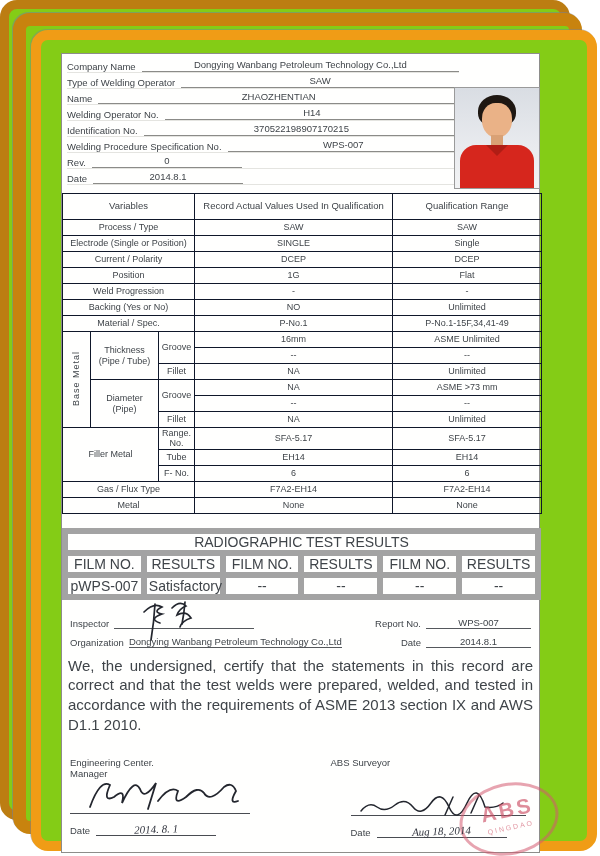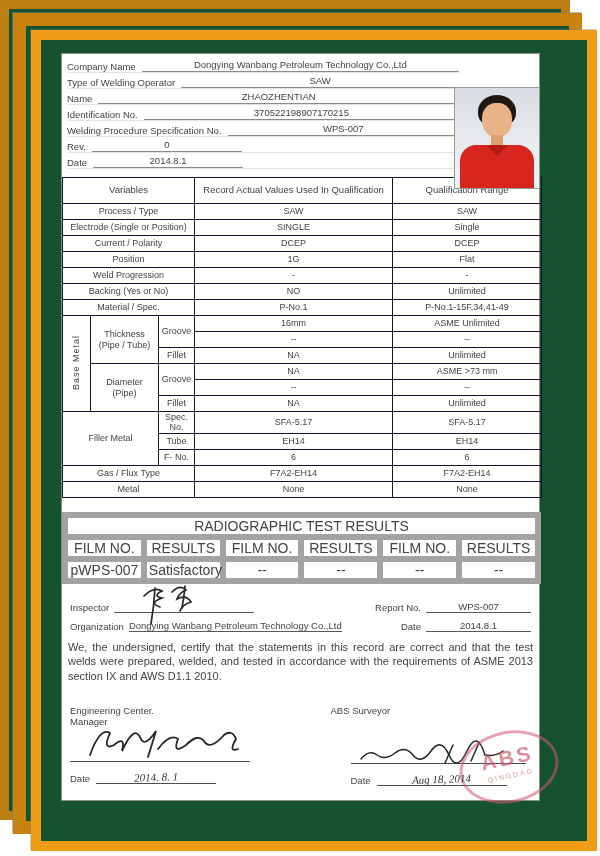--- a/index.html
+++ b/index.html
@@ -1,21 +1,21 @@
 <!DOCTYPE html>
 <html><head>
 <meta charset="utf-8">
 <style>
   html,body{margin:0;padding:0;}
   body{
     width:600px;height:856px;position:relative;background:#ffffff;overflow:hidden;
     font-family:"Liberation Sans", sans-serif;color:#3f4449;
   }
   
-  .layer{position:absolute;background:#14532d;}
+  .layer{position:absolute;background:#84cc16;border-radius:17px;}
   .layer-back{left:0;top:0;right:30px;bottom:36px;border:9px solid #bc7d12;}
   .layer-mid{left:13px;top:13px;right:18px;bottom:22px;border:13px solid #c8830e;
     box-shadow:-1px -1px 0 rgba(120,130,150,.55);}
   .layer-front{left:31px;top:30px;right:3px;bottom:5px;border:10px solid #f09c16;
     box-shadow:-1px -1px 0 rgba(120,130,150,.45);}
   .doc{position:absolute;left:20px;top:13px;width:479px;}
   
   .form{position:relative;border:1px solid #8d8d8a;background:#fffffe;padding:2px 0 14px 0;}
   
   .fields{position:relative;padding:1px 0 0 5px;}
@@ -46,21 +46,21 @@
   
   .rt{margin-top:14px;}
   .rt td{border:6px solid #a3a3a3;font-size:14px;text-align:center;height:14px;padding:0 2px;}
   
   .insp{position:relative;margin:10px 8px 0 8px;font-size:9.5px;}
   .insp-row{display:flex;align-items:flex-end;height:19px;}
   .insp-row .lbl{white-space:nowrap;padding-right:5px;}
   .insp-row .uline{border-bottom:1px solid #55585c;text-align:center;white-space:nowrap;}
   .sig-svg{position:absolute;pointer-events:none;}
   
-  .cert{margin:8px 6px 4px 6px;font-size:11px;line-height:1.32;text-align:justify;}
+  .cert{margin:8px 6px 4px 6px;font-size:15px;line-height:1.32;text-align:justify;}
   
   .sigs{display:flex;margin:22px 8px 0 8px;font-size:9.5px;}
   .sig-col{position:relative;width:50%;}
   .sig-line{border-bottom:1px solid #494c52;height:34px;}
   .date-row{display:flex;align-items:flex-end;height:22px;}
   .date-row .uline{border-bottom:1px solid #494c52;text-align:center;white-space:nowrap;}
   .hand{font-family:"Liberation Serif", serif;font-style:italic;color:#32353f;
     transform:rotate(-2deg);display:inline-block;font-size:11px;}
   .stamp{position:absolute;width:94px;height:66px;border:3px solid rgba(212,90,112,.55);
     border-radius:50%;transform:rotate(-12deg);text-align:center;color:rgba(205,80,102,.65);
@@ -85,20 +85,24 @@
         </div>
         <div class="field-row">
           <span class="lbl">Type of Welding Operator</span>
           <span class="uline">SAW</span>
         </div>
         <div class="field-row">
           <span class="lbl">Name</span>
           <span class="uline">ZHAOZHENTIAN</span>
         </div>
         <div class="field-row">
+          <span class="lbl">Welding Operator No.</span>
+          <span class="uline">H14</span>
+        </div>
+        <div class="field-row">
           <span class="lbl">Identification No.</span>
           <span class="uline">370522198907170215</span>
         </div>
         <div class="field-row">
           <span class="lbl">Welding Procedure Specification No.</span>
           <span class="uline">WPS-007</span>
         </div>
         <div class="field-row">
           <span class="lbl">Rev.</span>
           <span class="uline short">0</span>
@@ -192,21 +196,21 @@
           <td>--</td>
           <td>--</td>
         </tr>
         <tr>
           <td>Fillet</td>
           <td>NA</td>
           <td>Unlimited</td>
         </tr>
         <tr>
           <td rowspan="3" colspan="2">Filler Metal</td>
-          <td>Spec. No.</td>
+          <td>Range. No.</td>
           <td>SFA-5.17</td>
           <td>SFA-5.17</td>
         </tr>
         <tr>
           <td>Tube</td>
           <td>EH14</td>
           <td>EH14</td>
         </tr>
         <tr>
           <td>F- No.</td>

